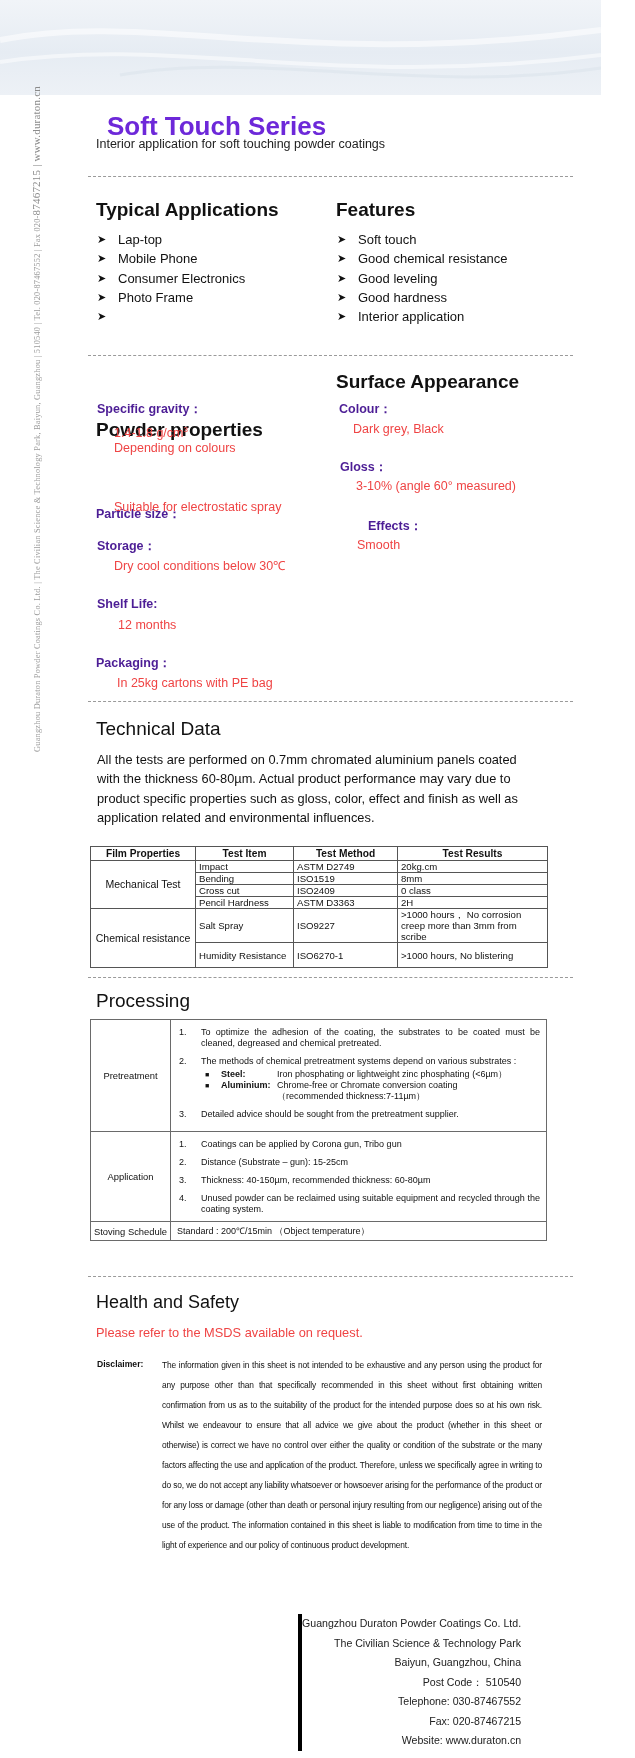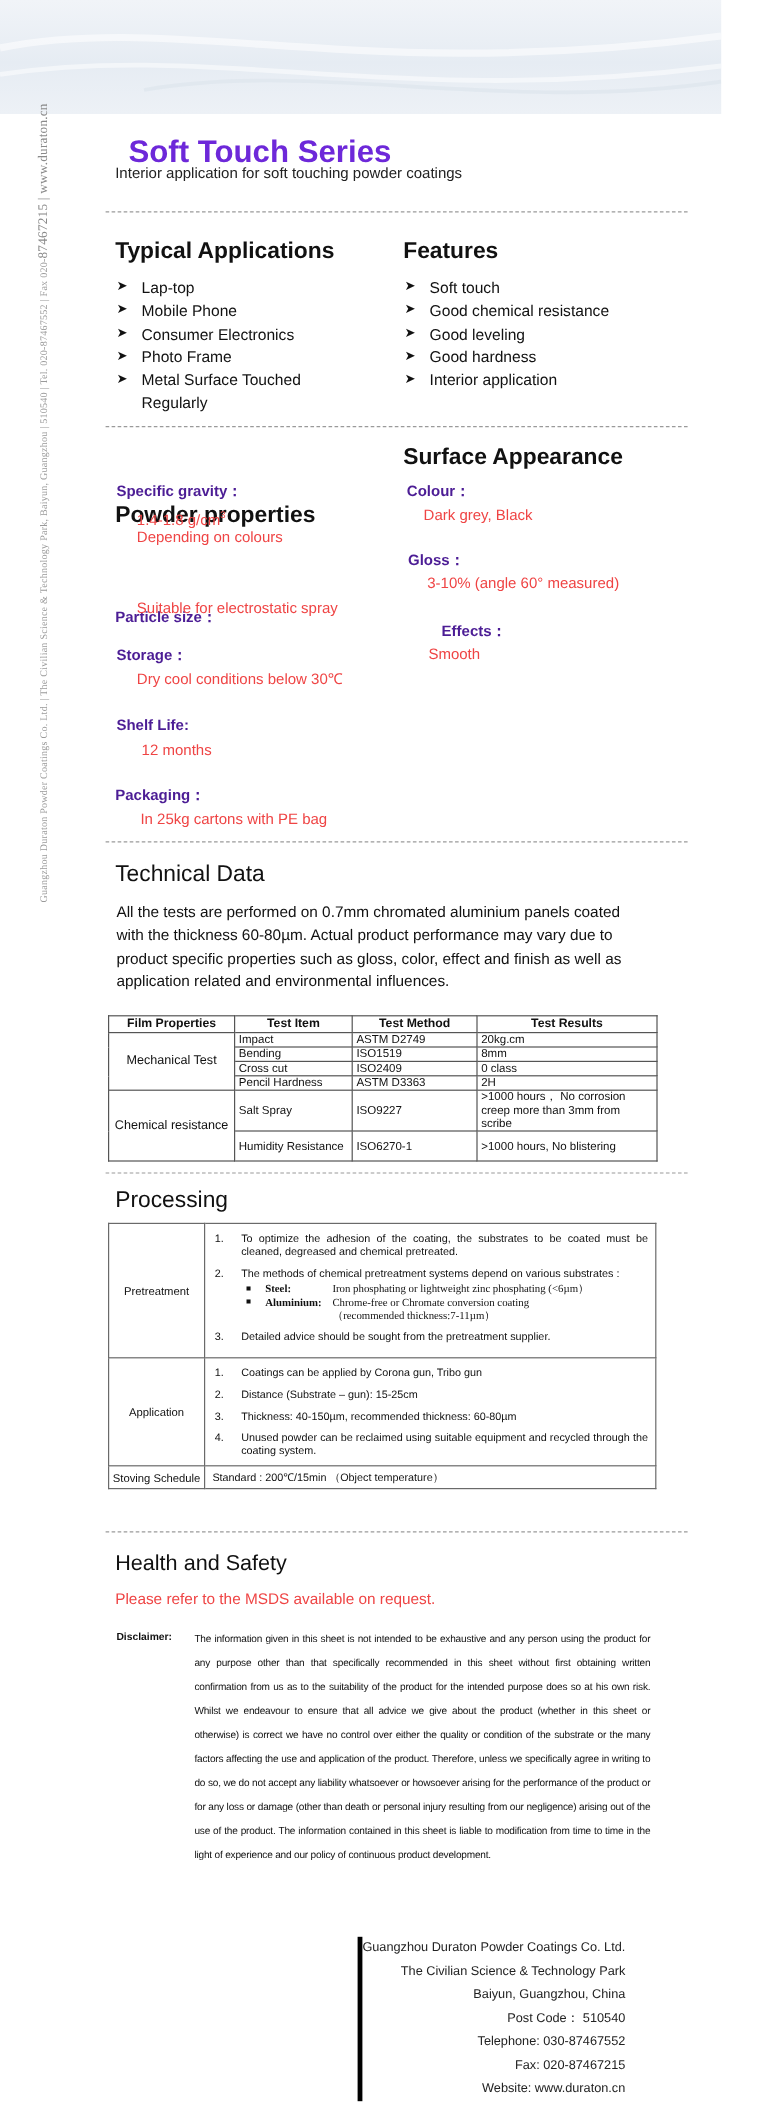--- a/index.html
+++ b/index.html
@@ -35,21 +35,21 @@
   table.tech td.cat { text-align: center; font-size: 10.5px; line-height: 13px; }
   table.proc { position: absolute; left: 90px; top: 1019px; width: 457px; border-collapse: collapse;
                font-size: 9px; color: #111; }
   table.proc td { border: 1px solid #6a6a6a; vertical-align: middle; }
   table.proc td.cat { width: 77px; text-align: center; font-size: 9.4px; }
   table.proc td.body { padding: 4px 6px 4px 6px; }
   ol.proc-list { margin: 0; padding: 0; list-style: none; }
   ol.proc-list li { position: relative; padding-left: 24px; line-height: 11px; margin: 3px 0 7px 0; text-align: justify; }
   ol.proc-list li .num { position: absolute; left: 2px; top: 0; }
   .sub-list { margin: 2px 0 0 0; padding: 0; list-style: none; }
-  .sub-list li { position: relative; padding-left: 20px !important; margin: 0 !important; line-height: 11px; font-family: Liberation Serif, serif; }
+  .sub-list li { position: relative; padding-left: 20px !important; margin: 0 !important; line-height: 11px; }
   .sub-list li .sq { position: absolute; left: 4px; top: 0; font-size: 7px; }
   .sub-list .k { display: inline-block; width: 56px; font-weight: bold; }
   .sub-list .cont { padding-left: 56px; display: block; }
   .disclaimer-label { position: absolute; left: 97px; top: 1359px; font-size: 8.6px; font-weight: bold; color: #111; }
   .disclaimer { position: absolute; left: 162px; top: 1355px; width: 380px; font-size: 8.4px;
                 line-height: 20px; color: #111; text-align: justify; letter-spacing: -0.15px; }
   .contact { position: absolute; left: 298px; top: 1614px; border-left: 4px solid #000000;
              padding-left: 0; font-size: 10.6px; color: #222; text-align: right; }
   .contact div { line-height: 19.5px; white-space: nowrap; }
 </style>
@@ -72,21 +72,21 @@
 <div class="subtitle">Interior application for soft touching powder coatings</div>
 
 <div class="divider" style="top:176px"></div>
 
 <h2 class="sec-h" style="left:96px; top:199px;">Typical Applications</h2>
 <ul class="arrow" style="left:96px; top:230px; width:190px;">
   <li><span class="bullet">➤</span><span>Lap-top</span></li>
   <li><span class="bullet">➤</span><span>Mobile Phone</span></li>
   <li><span class="bullet">➤</span><span>Consumer Electronics</span></li>
   <li><span class="bullet">➤</span><span>Photo Frame</span></li>
-  <li><span class="bullet">➤</span><span>Metal Surface Touched Regularly</span></li>
+  <li><span class="bullet">➤</span></li>
 </ul>
 
 <h2 class="sec-h" style="left:336px; top:199px;">Features</h2>
 <ul class="arrow" style="left:336px; top:230px; width:230px;">
   <li><span class="bullet">➤</span><span>Soft touch</span></li>
   <li><span class="bullet">➤</span><span>Good chemical resistance</span></li>
   <li><span class="bullet">➤</span><span>Good leveling</span></li>
   <li><span class="bullet">➤</span><span>Good hardness</span></li>
   <li><span class="bullet">➤</span><span>Interior application</span></li>
 </ul>

